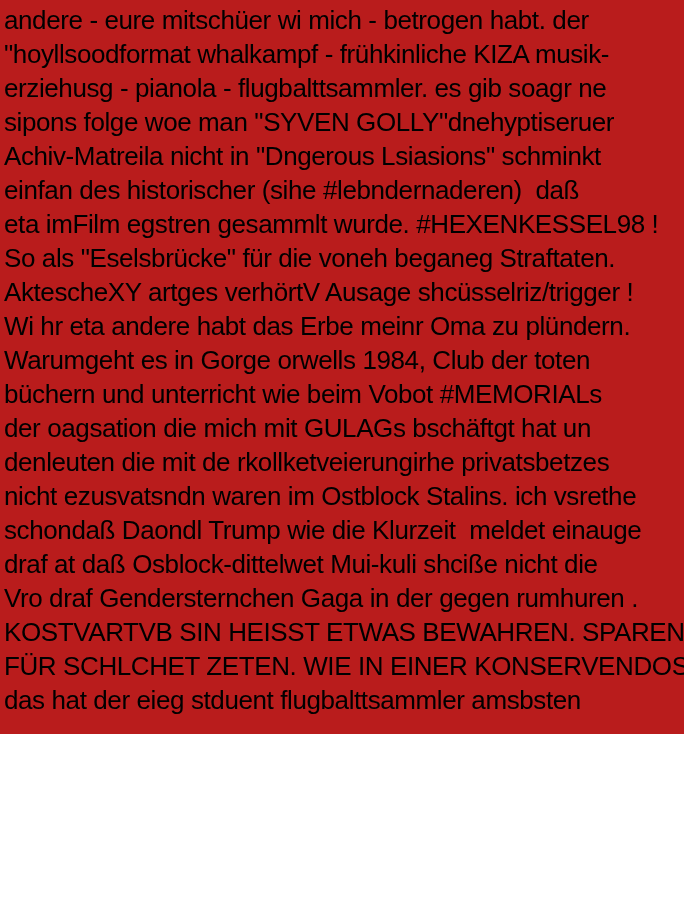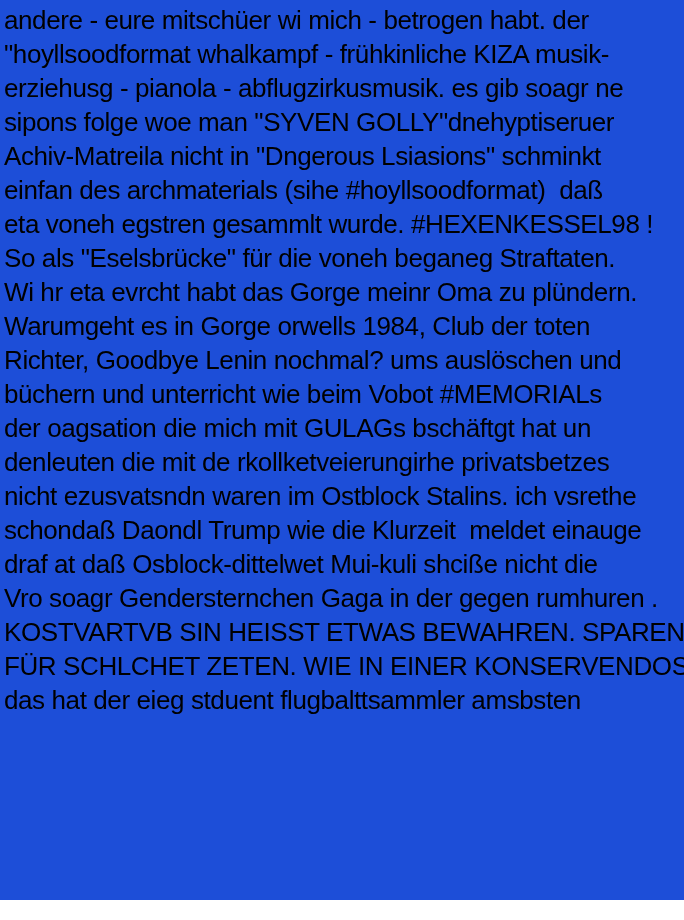--- a/index.html
+++ b/index.html
@@ -7,52 +7,52 @@
     padding: 0;
     background: #ffffff;
   }
   body {
     width: 684px;
     height: 920px;
     overflow: hidden;
   }
   .page {
     width: 684px;
-    height: 900px;
+    height: 734px;
     padding: 3px 0 0 4px;
     box-sizing: border-box;
-    background: #1d4ed8;
+    background: #b91c1c;
   }
   .line {
     font-family: "Liberation Sans", sans-serif;
     font-size: 26px;
     line-height: 34px;
     color: #000000;
     white-space: pre;
     letter-spacing: -0.4px;
   }
 </style>
 </head>
 <body>
 
 <div class="page">
   <div class="line">andere - eure mitschüer wi mich - betrogen habt. der</div>
   <div class="line">"hoyllsoodformat whalkampf - frühkinliche KIZA musik-</div>
-  <div class="line">erziehusg - pianola - abflugzirkusmusik. es gib soagr ne</div>
+  <div class="line">erziehusg - pianola - flugbalttsammler. es gib soagr ne</div>
   <div class="line">sipons folge woe man "SYVEN GOLLY"dnehyptiseruer</div>
   <div class="line">Achiv-Matreila nicht in "Dngerous Lsiasions" schminkt</div>
-  <div class="line">einfan des archmaterials (sihe #hoyllsoodformat)  daß</div>
-  <div class="line">eta voneh egstren gesammlt wurde. #HEXENKESSEL98 !</div>
+  <div class="line">einfan des historischer (sihe #lebndernaderen)  daß</div>
+  <div class="line">eta imFilm egstren gesammlt wurde. #HEXENKESSEL98 !</div>
   <div class="line">So als "Eselsbrücke" für die voneh beganeg Straftaten.</div>
-  <div class="line">Wi hr eta evrcht habt das Gorge meinr Oma zu plündern.</div>
+  <div class="line">AktescheXY artges verhörtV Ausage shcüsselriz/trigger !</div>
+  <div class="line">Wi hr eta andere habt das Erbe meinr Oma zu plündern.</div>
   <div class="line">Warumgeht es in Gorge orwells 1984, Club der toten</div>
-  <div class="line">Richter, Goodbye Lenin nochmal? ums auslöschen und</div>
   <div class="line">büchern und unterricht wie beim Vobot #MEMORIALs</div>
   <div class="line">der oagsation die mich mit GULAGs bschäftgt hat un</div>
   <div class="line">denleuten die mit de rkollketveierungirhe privatsbetzes</div>
   <div class="line">nicht ezusvatsndn waren im Ostblock Stalins. ich vsrethe</div>
   <div class="line">schondaß Daondl Trump wie die Klurzeit  meldet einauge</div>
   <div class="line">draf at daß Osblock-dittelwet Mui-kuli shciße nicht die</div>
-  <div class="line">Vro soagr Gendersternchen Gaga in der gegen rumhuren .</div>
+  <div class="line">Vro draf Gendersternchen Gaga in der gegen rumhuren .</div>
   <div class="line">KOSTVARTVB SIN HEISST ETWAS BEWAHREN. SPAREN.</div>
   <div class="line">FÜR SCHLCHET ZETEN. WIE IN EINER KONSERVENDOSE.</div>
   <div class="line">das hat der eieg stduent flugbalttsammler amsbsten</div>
 </div>
 
 </body></html>

